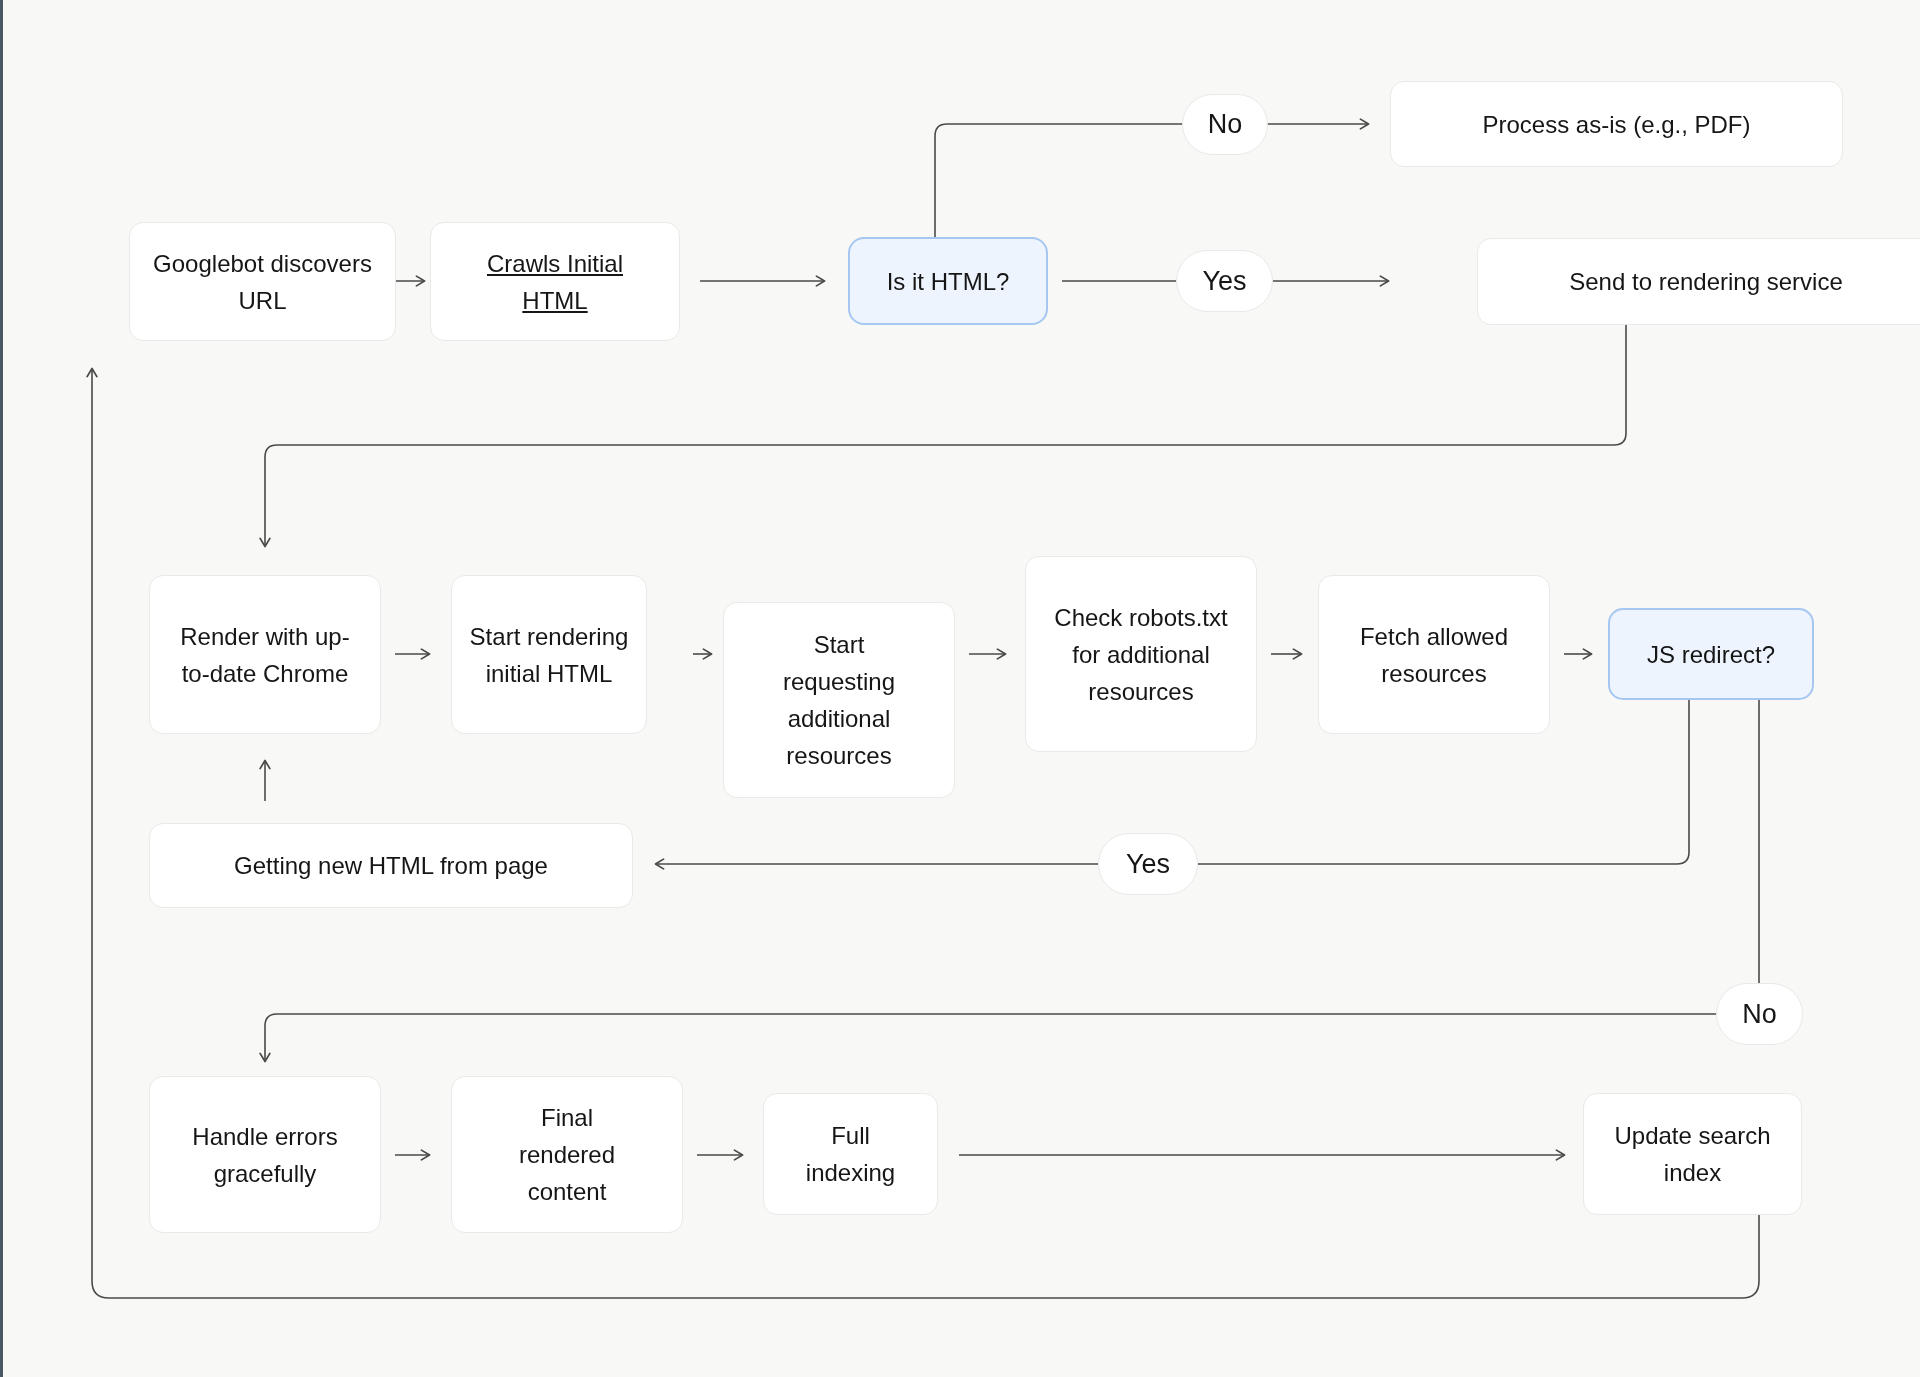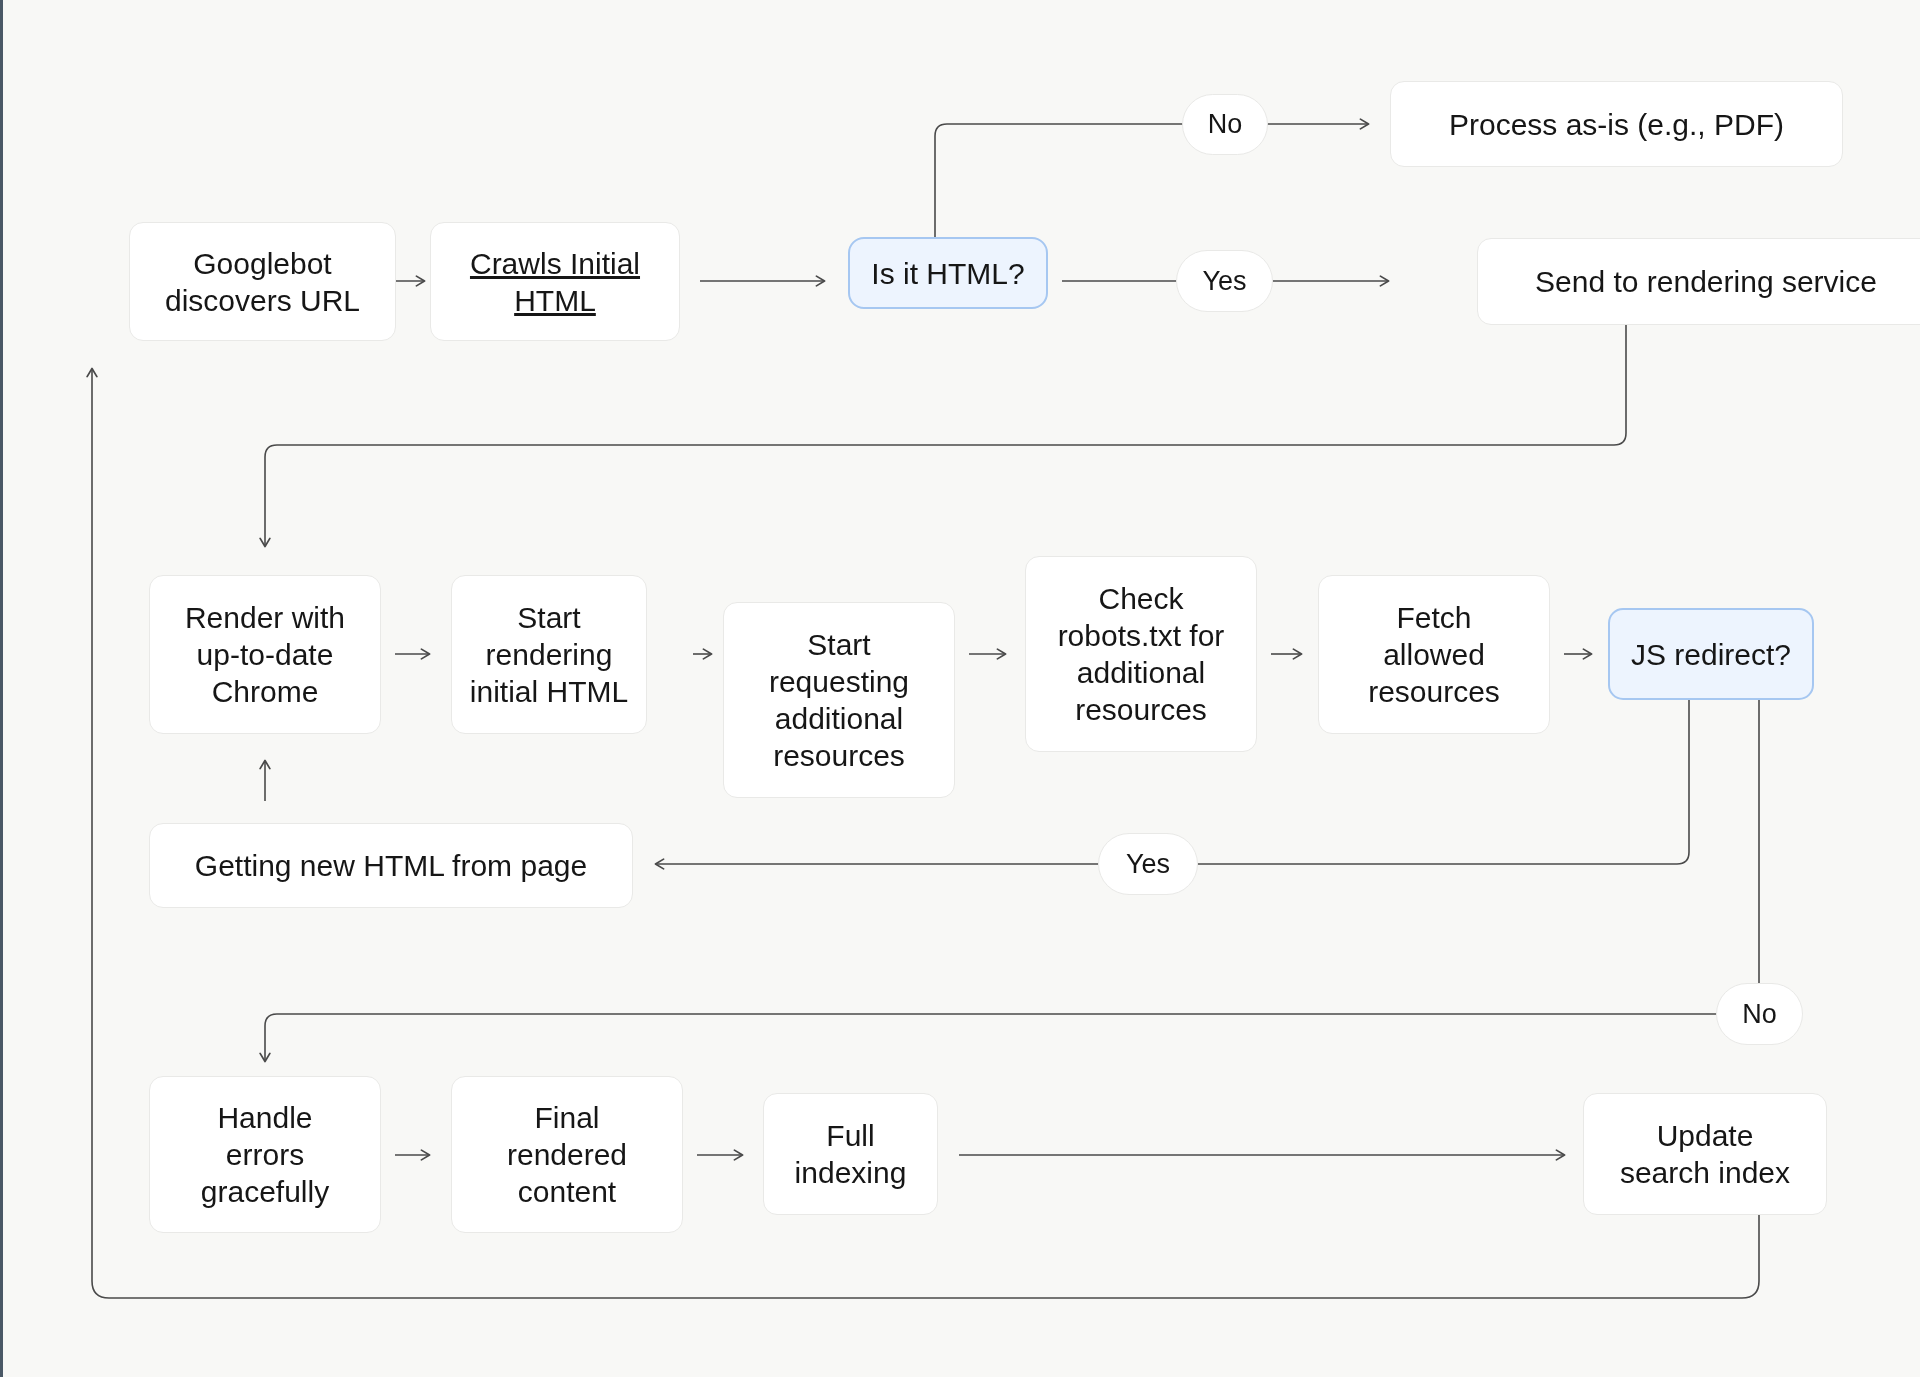--- a/index.html
+++ b/index.html
@@ -31,21 +31,21 @@
     stroke:var(--connector);
     stroke-width:1.6;
   }
   .node{
     position:absolute;z-index:2;
     background:var(--node-fill);
     border:1.5px solid var(--node-border);
     border-radius:14px;
     display:flex;align-items:center;justify-content:center;
     text-align:center;
-    font-size:30px;line-height:37px;
+    font-size:24px;line-height:37px;
     color:var(--text);
   }
   .node .txt{display:inline-block;}
   .node .nowrap{white-space:nowrap;}
   .node.hl{
     background:var(--highlight-fill);
     border:2px solid var(--highlight-border);
     border-radius:16px;
   }
   .pill{
@@ -91,21 +91,21 @@
   </svg>
 
   <div class="node" style="left:83px;top:222px;width:267px;height:119px;margin-left:46px;">
     <span class="txt" style="max-width:220px;">Googlebot discovers URL</span>
   </div>
 
   <div class="node" style="left:430px;top:222px;width:250px;height:119px;">
     <span class="txt" style="max-width:200px;text-decoration:underline;">Crawls Initial HTML</span>
   </div>
 
-  <div class="node hl" style="left:848px;top:237px;width:200px;height:72px;">
+  <div class="node hl" style="left:848px;top:237px;width:200px;height:88px;">
     <span class="txt nowrap">Is it HTML?</span>
   </div>
 
   <div class="node" style="left:1390px;top:81px;width:453px;height:86px;">
     <span class="txt nowrap">Process as-is (e.g., PDF)</span>
   </div>
 
   <div class="node" style="left:1477px;top:238px;width:458px;height:87px;">
     <span class="txt nowrap">Send to rendering service</span>
   </div>
@@ -143,21 +143,21 @@
   </div>
 
   <div class="node" style="left:451px;top:1076px;width:232px;height:157px;">
     <span class="txt" style="max-width:145px;">Final rendered content</span>
   </div>
 
   <div class="node" style="left:763px;top:1093px;width:175px;height:122px;">
     <span class="txt" style="max-width:120px;">Full indexing</span>
   </div>
 
-  <div class="node" style="left:1583px;top:1093px;width:244px;height:122px;">
+  <div class="node" style="left:1583px;top:1093px;width:219px;height:122px;">
     <span class="txt" style="max-width:190px;">Update search index</span>
   </div>
 
   <div class="pill" style="left:1182px;top:94px;width:86px;height:61px;">
     <span>No</span>
   </div>
 
   <div class="pill" style="left:1176px;top:250px;width:97px;height:62px;">
     <span>Yes</span>
   </div>

